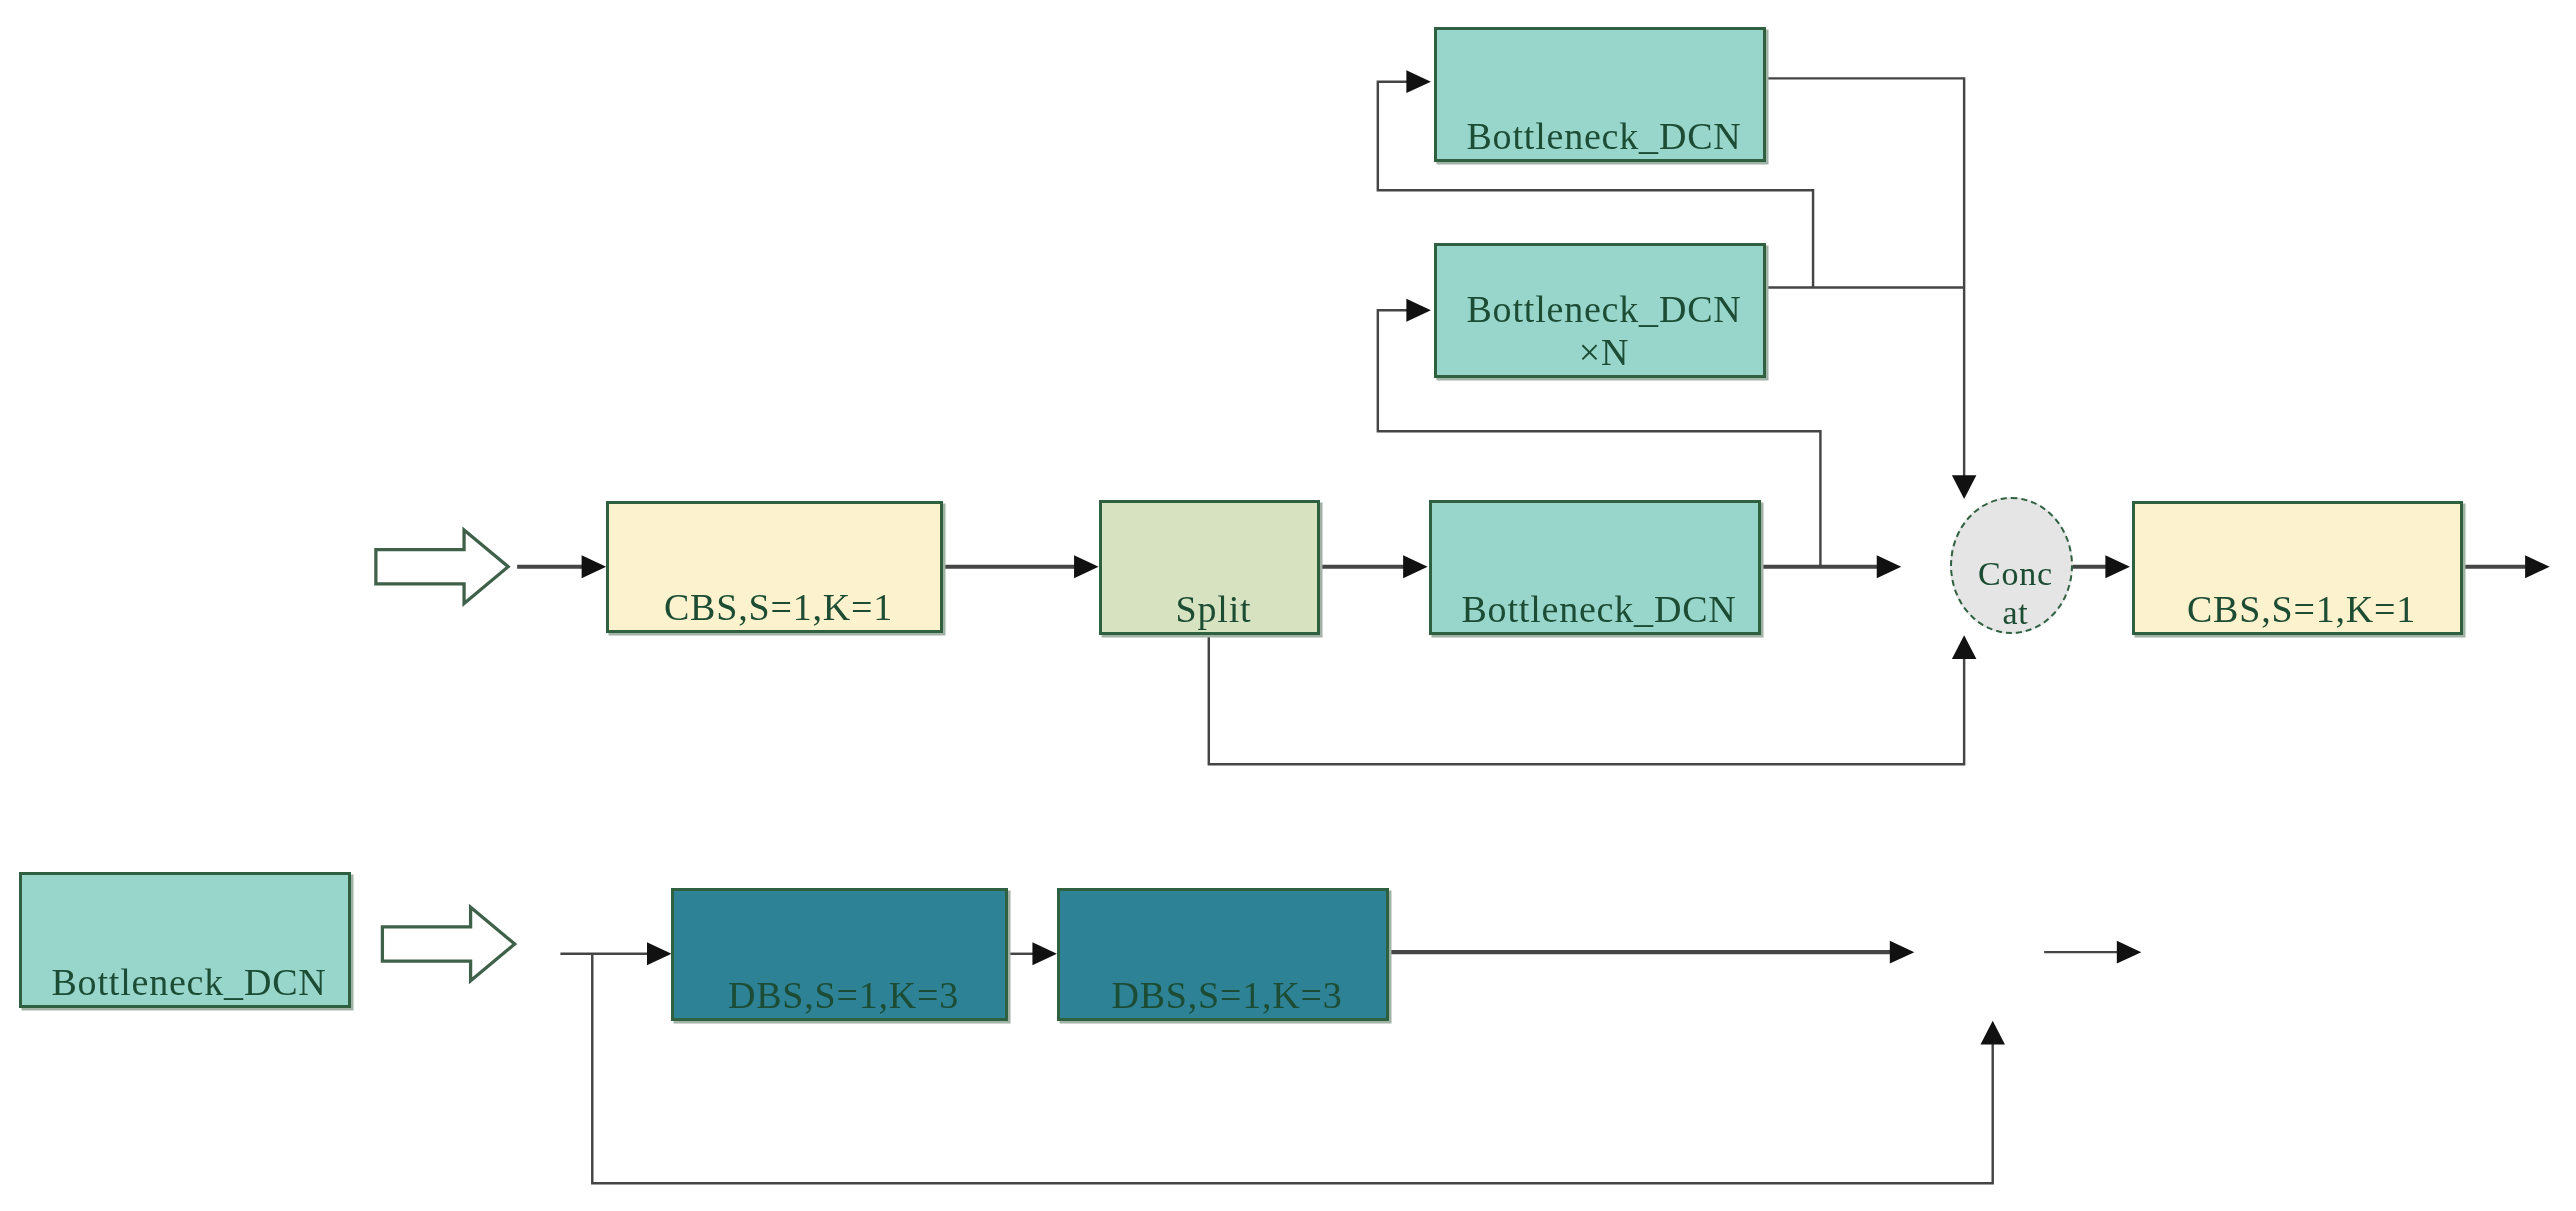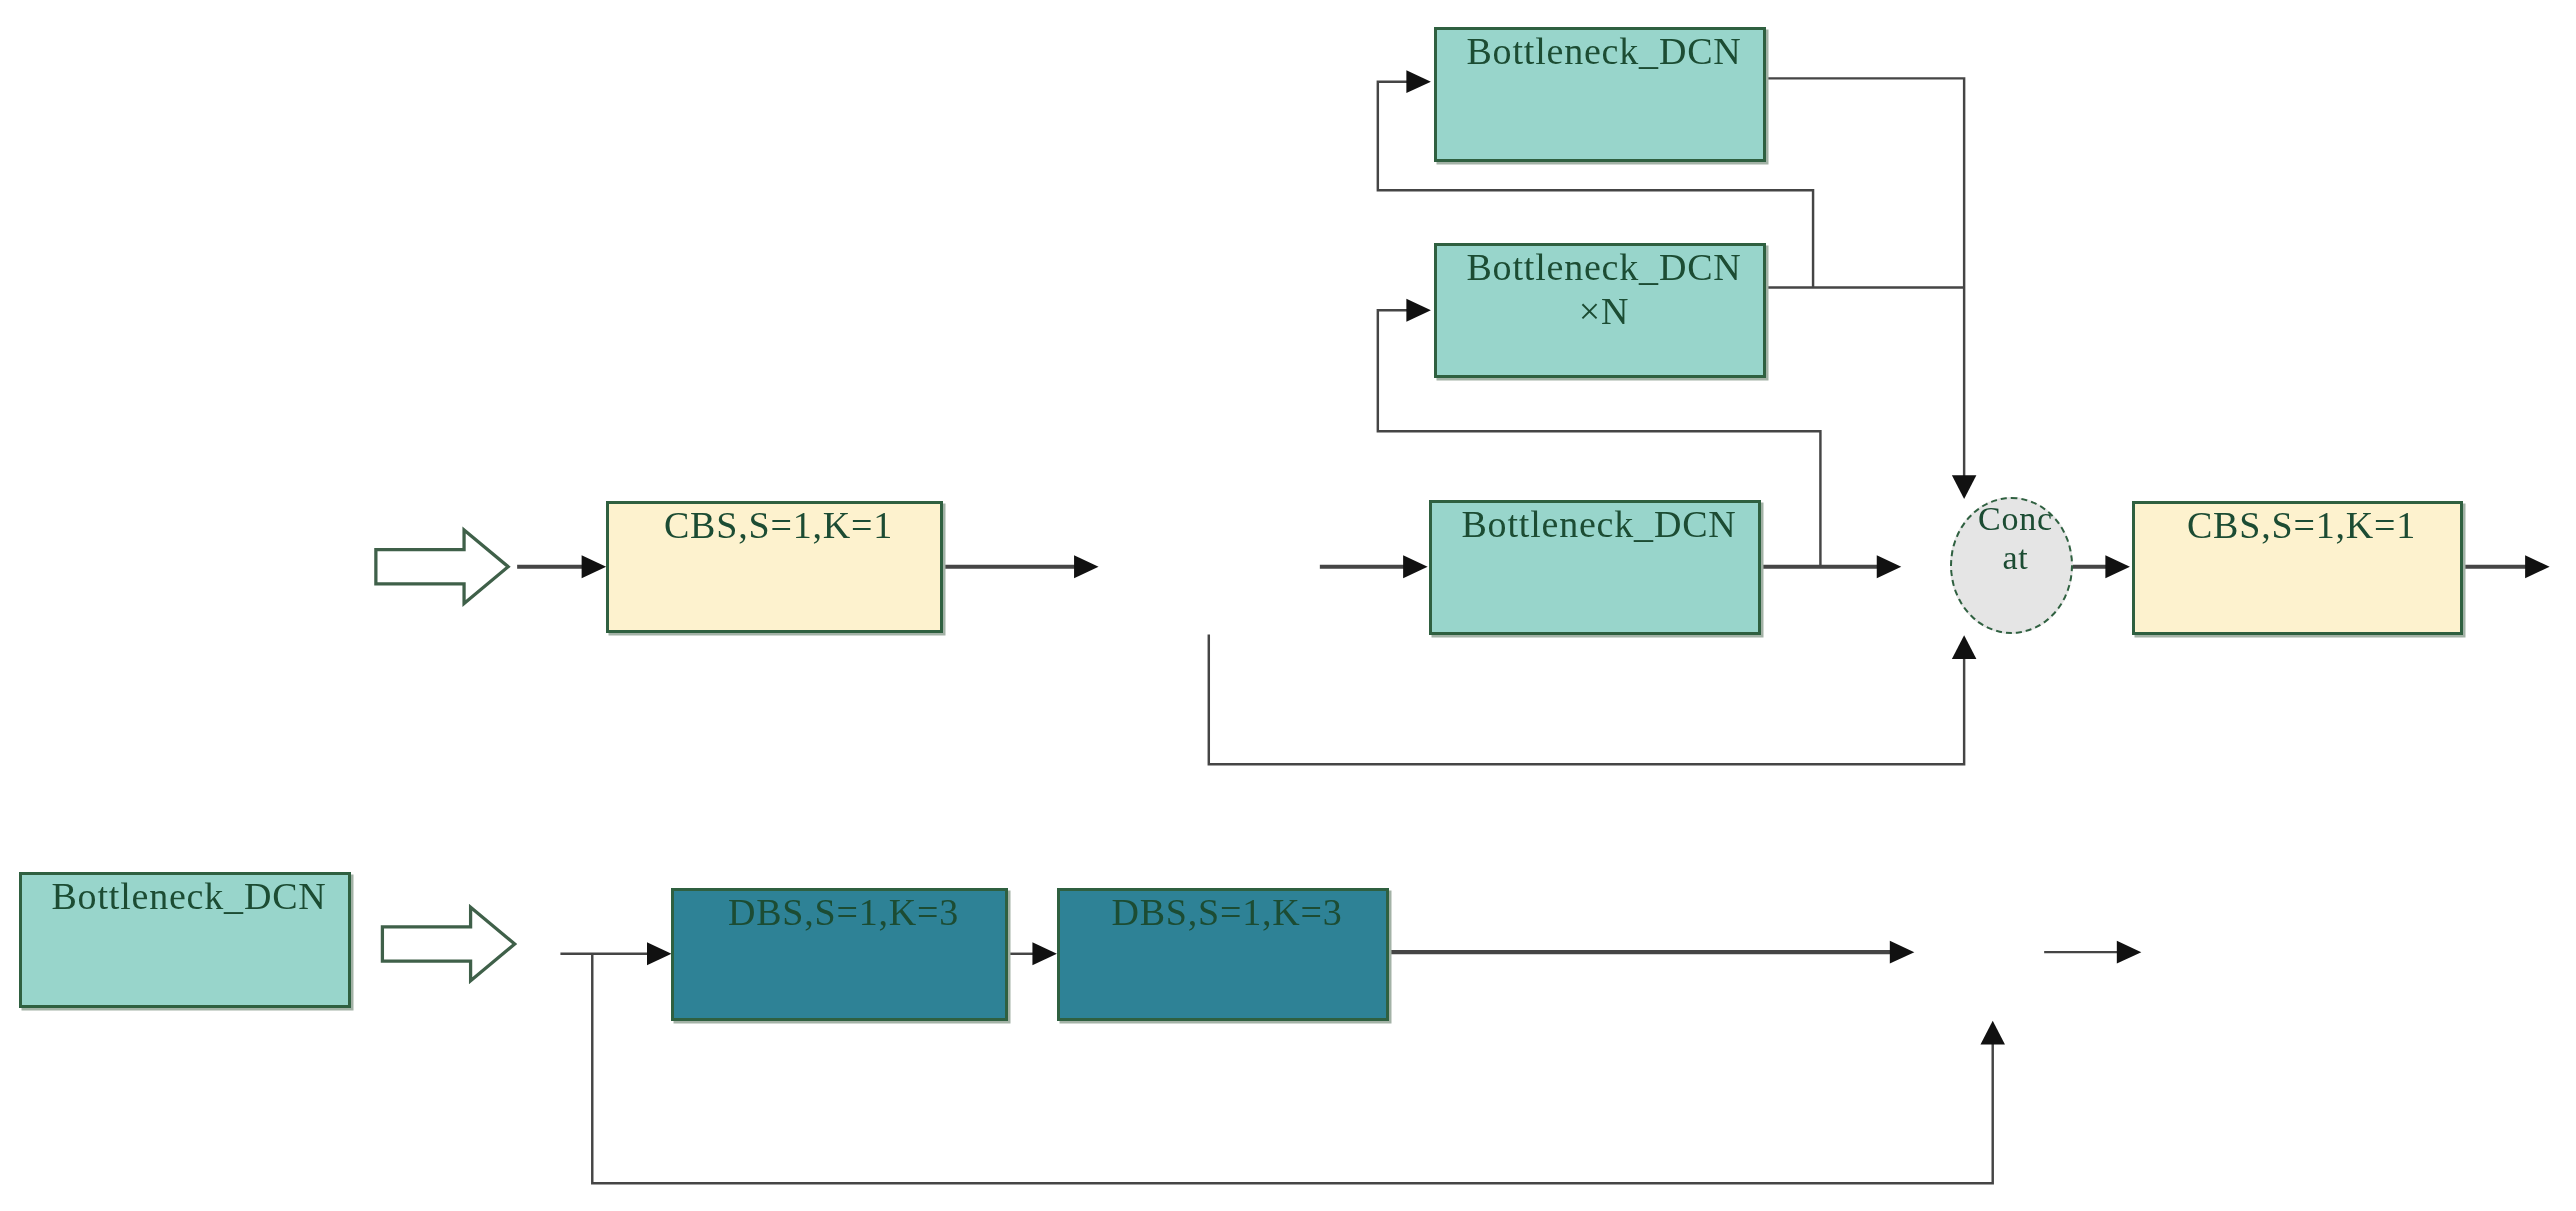--- a/index.html
+++ b/index.html
@@ -5,21 +5,21 @@
   html,body{margin:0;padding:0;background:#ffffff;}
   #canvas{
     position:relative;
     width:2576px;height:1211px;
     background:#ffffff;
     font-family:"Liberation Serif","DejaVu Serif",serif;
     overflow:hidden;
   }
   .node{
     position:absolute;
-    display:flex;align-items:center;justify-content:flex-start;flex-direction:column;
+    display:flex;align-items:center;justify-content:flex-end;flex-direction:column;
     border:3.3px solid #2f6040;
     box-sizing:border-box;
     box-shadow:2.5px 2.5px 0 0 #a3b2a6;
     text-align:center;
     color:#1c4c33;
     font-size:38px;
     line-height:1.15;
     letter-spacing:0.8px;
     padding-left:8px;
   }
@@ -126,20 +126,23 @@
       <polyline class="wire w-thin" points="2503,1166 2596,1166"></polyline>
       <polygon class="head" points="2622,1166 2592,1152 2592,1180"></polygon>
     </g>
   </svg>
 
 
   <div class="node" style="left: 606px; top: 501px; width: 337px; height: 132px; background-color: rgb(253, 242, 206);">
     <span class="lbl">CBS,S=1,K=1</span>
   </div>
 
+  <div class="node" style="left: 1099px; top: 500px; width: 221px; height: 135px; background-color: rgb(214, 226, 192);">
+    <span class="lbl">Split</span>
+  </div>
 
   <div class="node" style="left: 1429px; top: 500px; width: 332px; height: 135px; background-color: rgb(152, 213, 203);">
     <span class="lbl">Bottleneck_DCN</span>
   </div>
 
   <div class="node" style="left: 1434px; top: 27px; width: 332px; height: 135px; background-color: rgb(152, 213, 203);">
     <span class="lbl">Bottleneck_DCN</span>
   </div>
 
   <div class="node" style="left: 1434px; top: 243px; width: 332px; height: 135px; background-color: rgb(152, 213, 203);">

